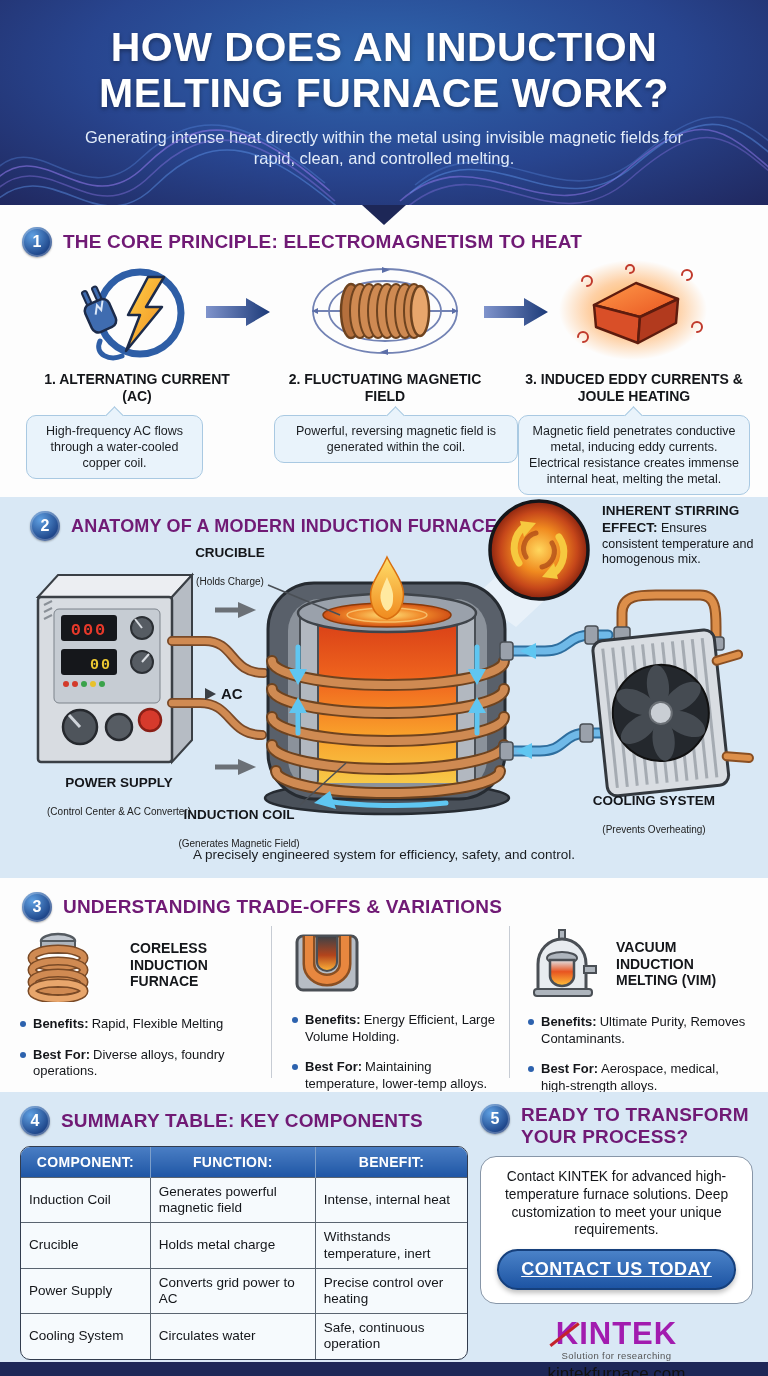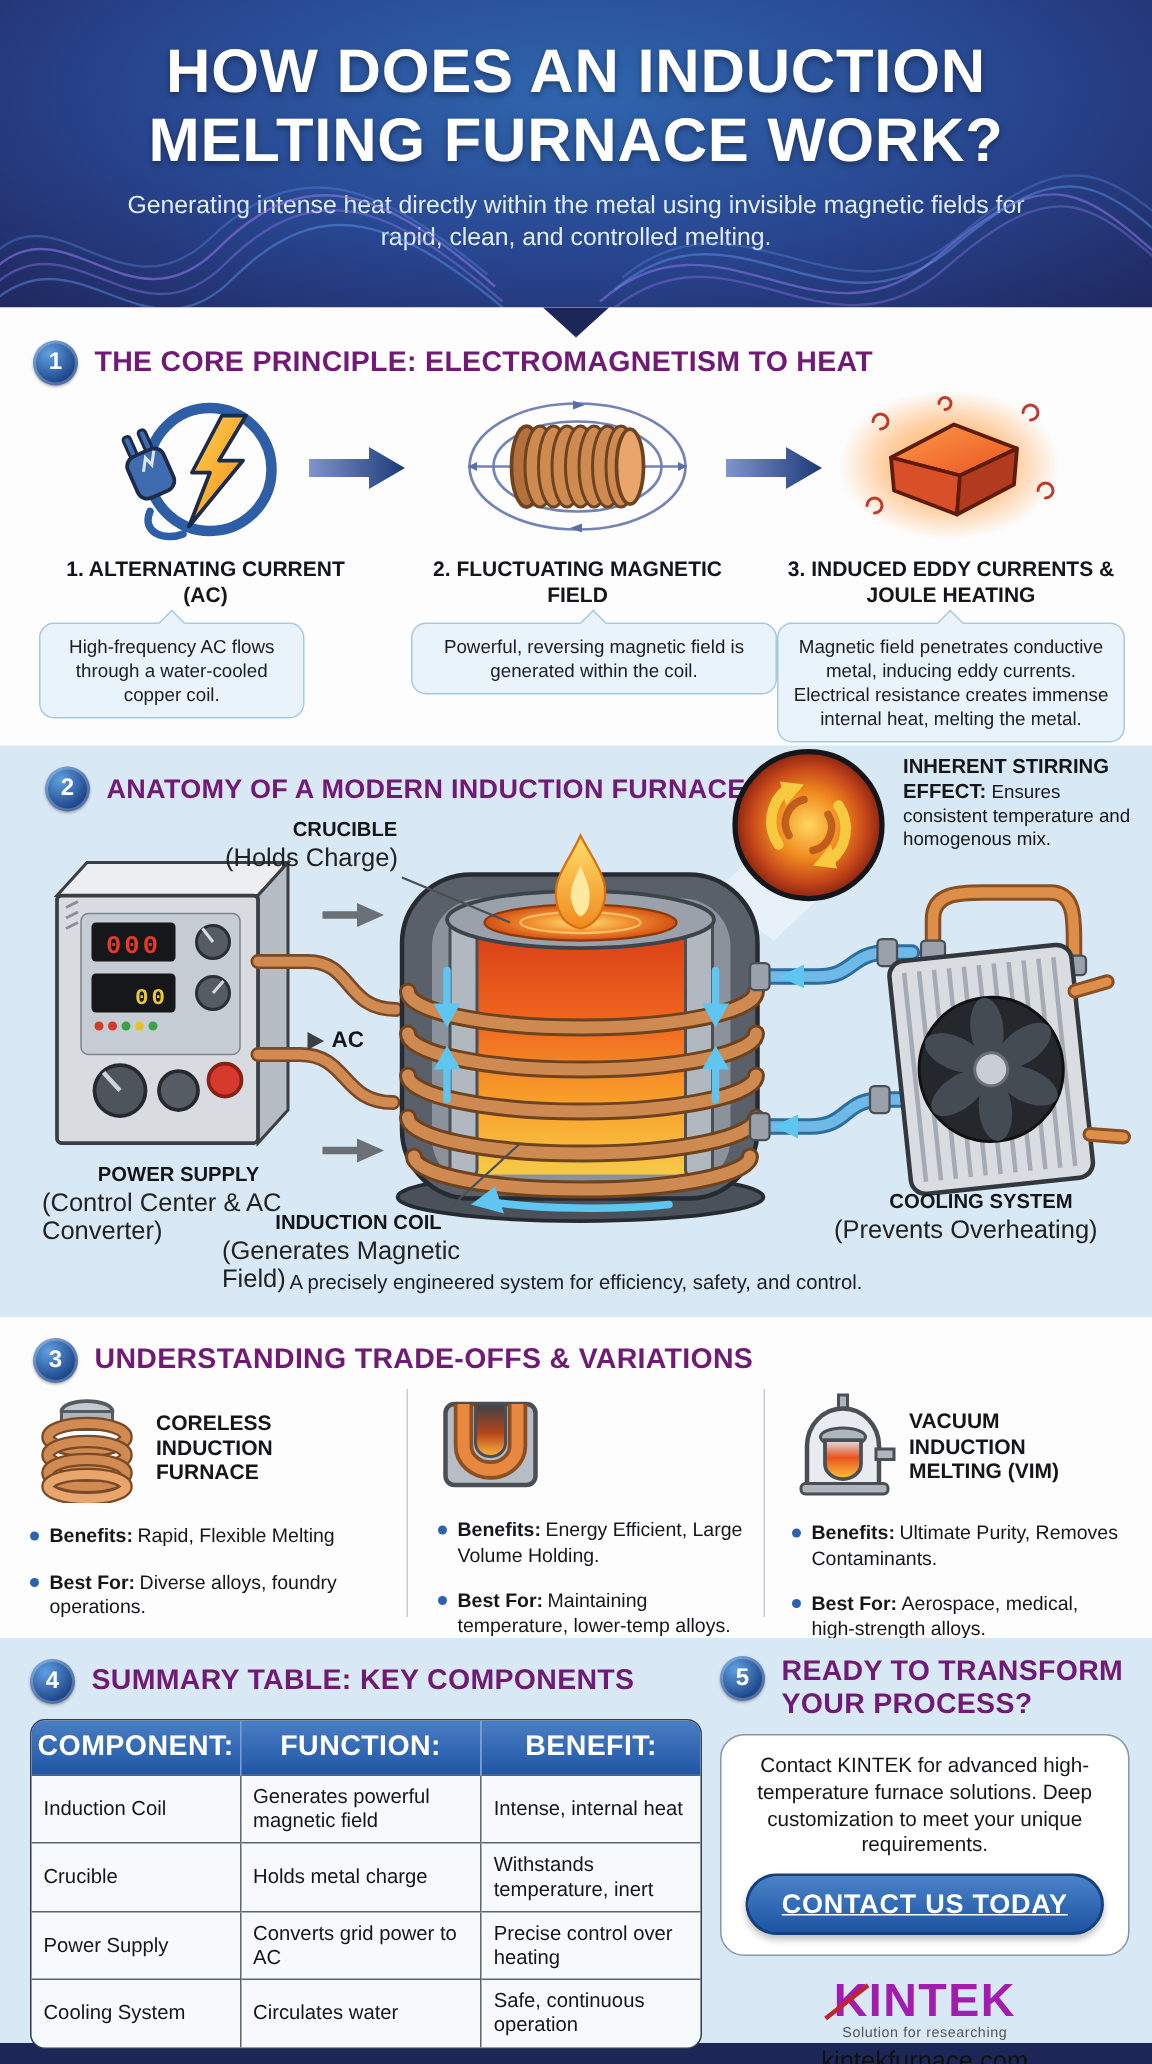--- a/index.html
+++ b/index.html
@@ -21,45 +21,45 @@
   .abs{position:absolute;}
   .step-title{font-size:14px;font-weight:bold;text-align:center;line-height:1.22;color:#14161a;}
   .descbox{position:absolute;background:#e9f3fb;border:1.5px solid #a9c9e2;border-radius:10px;padding:7px 9px;font-size:12.5px;text-align:center;line-height:1.28;color:#1a1d21;box-sizing:border-box;}
   .descbox::before{content:"";position:absolute;top:-7px;left:50%;margin-left:-7px;width:12px;height:12px;background:#e9f3fb;border-left:1.5px solid #a9c9e2;border-top:1.5px solid #a9c9e2;transform:rotate(45deg);}
   
   .s2{height:381px;background:#d9e8f5;}
   .s2 .titlerow{position:absolute;left:30px;top:14px;}
   .s2 .sec-title{font-size:18px;}
   .diag{position:absolute;left:0;top:58px;width:768px;height:262px;}
   .lbl{font-size:13.5px;font-weight:bold;color:#14161a;text-align:center;line-height:1.15;}
-  .sublbl{font-size:17px;color:#222;line-height:1.15;margin-top:1px;}
+  .sublbl{font-size:10px;color:#222;text-align:center;line-height:1.15;margin-top:15px;}
   .stir-circ{position:absolute;left:486px;top:0;width:106px;height:106px;z-index:3;}
   .stir-text{position:absolute;left:602px;top:6px;width:158px;font-size:12.5px;line-height:1.25;color:#14161a;z-index:3;}
   .stir-text b{font-size:13.5px;}
   .ac-wrap{position:absolute;left:205px;top:188px;display:flex;align-items:center;z-index:3;}
   .ac-arrow{width:0;height:0;border-top:6px solid transparent;border-bottom:6px solid transparent;border-left:11px solid #3a3f45;margin-right:5px;}
   .ac-wrap .lbl{font-size:15px;}
   .caption{position:absolute;left:0;top:350px;width:100%;text-align:center;font-size:13.5px;color:#1a1d21;}
   
   .s3{height:214px;background:#fdfdfd;}
   .s3 .titlerow{position:absolute;left:22px;top:14px;}
   .vdiv{position:absolute;top:48px;width:1px;height:152px;background:#c7ccd4;}
   .ftype{position:absolute;top:50px;}
-  .fhead{display:flex;align-items:center;gap:8px;}
+  .fhead{display:flex;align-items:center;gap:8px;justify-content:space-between;}
   .fname{font-size:14px;font-weight:bold;line-height:1.18;color:#14161a;}
   .fbul{margin:8px 0 0;padding:0;list-style:none;font-size:13px;line-height:1.28;color:#14161a;}
   .fbul li{position:relative;padding-left:13px;margin-top:14px;}
   .fbul li::before{content:"";position:absolute;left:0;top:5px;width:6px;height:6px;border-radius:50%;background:#2d62ae;}
   .fbul b{margin-right:3px;}
   
   .s45{height:270px;background:#d9e8f5;display:flex;}
   .s4{width:470px;padding:14px 0 0 20px;box-sizing:border-box;}
   .tblwrap{margin-top:10px;width:446px;border:1.5px solid #323c4e;border-radius:10px;overflow:hidden;background:#f6fafd;}
   table{width:100%;border-collapse:collapse;}
-  th{background:linear-gradient(180deg,#4a7ec4,#1f56a5);color:#fff;font-size:19px;padding:7px 4px;border-right:1px solid #7d9fca;letter-spacing:.3px;}
+  th{background:linear-gradient(180deg,#4a7ec4,#1f56a5);color:#fff;font-size:14px;padding:7px 4px;border-right:1px solid #7d9fca;letter-spacing:.3px;}
   th:last-child{border-right:none;}
   td{font-size:13.5px;padding:6px 8px;border-top:1px solid #5a6470;border-right:1px solid #5a6470;color:#14161a;line-height:1.2;}
   td:last-child{border-right:none;}
   .s5{flex:1;padding:12px 18px 0 12px;box-sizing:border-box;}
   .s5 .titlerow{align-items:flex-start;}
   .s5 .sec-title{white-space:normal;font-size:19px;line-height:1.15;width:232px;}
   .card{margin-top:8px;background:#fff;border:1.5px solid #8796a8;border-radius:16px;padding:11px 10px;text-align:center;font-size:13.8px;line-height:1.3;color:#14161a;}
   .cta{display:block;margin:10px auto 2px;padding:8px 22px;border-radius:26px;background:linear-gradient(180deg,#4a82c8,#1d54a3);color:#fff;font-weight:bold;font-size:18px;font-family:"Liberation Sans",sans-serif;border:2.5px solid #16407c;letter-spacing:.5px;box-shadow:0 3px 5px rgba(0,0,0,.25);cursor:pointer;text-decoration:underline;}
   .brandblk{margin-top:12px;text-align:center;}
   .brand{color:#a21caf;font-weight:bold;font-size:31px;letter-spacing:1px;position:relative;display:inline-block;}

